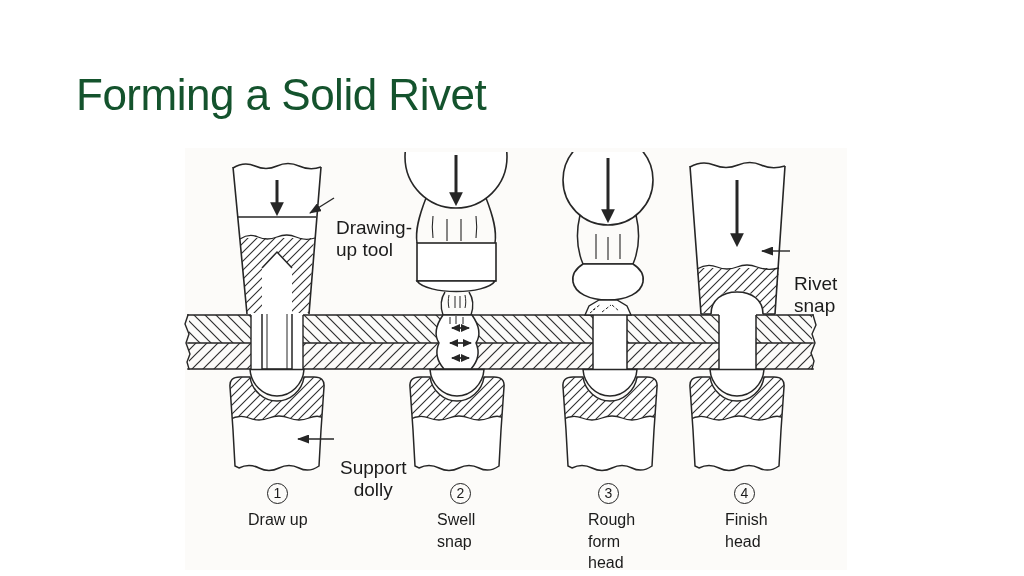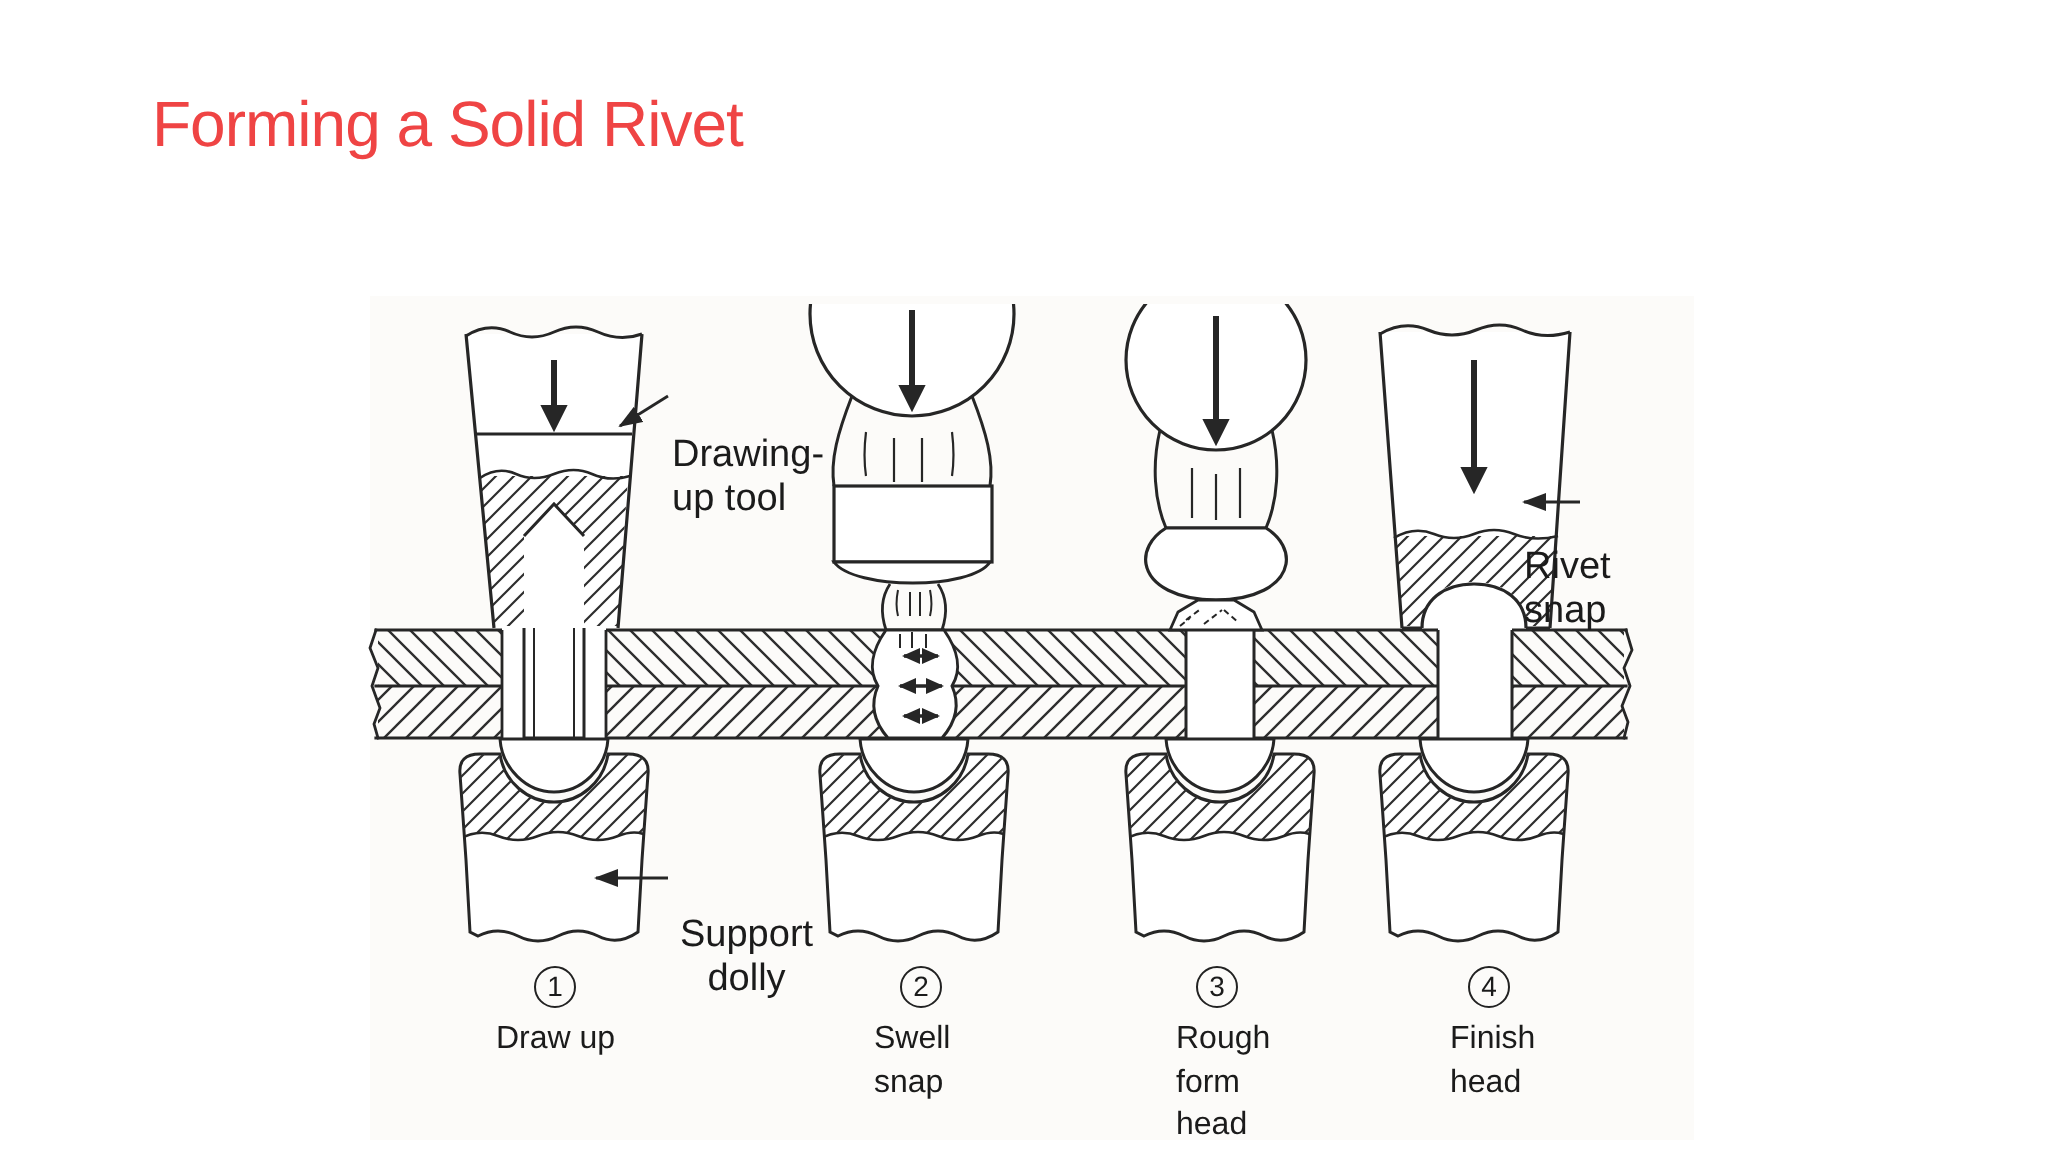--- a/index.html
+++ b/index.html
@@ -2,22 +2,22 @@
 <html><head>
 <meta charset="utf-8">
 <style>
   html,body{margin:0;padding:0;}
   body{
     width:1024px;height:576px;position:relative;overflow:hidden;
     background:#ffffff;font-family:"Liberation Sans", sans-serif;
   }
   .abs{position:absolute;}
   .slide-title{
-    left:76px;top:44px;font-size:32px;font-weight:300;
-    color:#ef4444;letter-spacing:-0.5px;white-space:nowrap;
+    left:76px;top:70px;font-size:44px;font-weight:300;
+    color:#14532d;letter-spacing:-0.5px;white-space:nowrap;
   }
   .figure-svg{left:0;top:0;width:1024px;height:576px;}
   .callout{font-size:19px;line-height:22px;color:#1b1b1b;white-space:nowrap;margin-top:38px;}
   .stage-num{
     width:21px;height:21px;box-sizing:border-box;border:1.5px solid #222;
     border-radius:50%;text-align:center;font-size:14px;line-height:18px;color:#1b1b1b;
   }
   .caption{font-size:16px;line-height:21.5px;color:#1b1b1b;white-space:nowrap;}
 </style>
 </head>
@@ -168,21 +168,21 @@
 </svg>
 
 <div class="abs callout" style="left:336px;top:179px;">
   <div>Drawing-</div>
   <div>up tool</div>
 </div>
 <div class="abs callout" style="left:340px;top:419px;text-align:center;">
   <div>Support</div>
   <div>dolly</div>
 </div>
-<div class="abs callout" style="left:762px;top:235px;">
+<div class="abs callout" style="left:794px;top:235px;">
   <div>Rivet</div>
   <div>snap</div>
 </div>
 
 <div class="abs stage-num" style="left:267px;top:483px;">1</div>
 <div class="abs stage-num" style="left:450px;top:483px;">2</div>
 <div class="abs stage-num" style="left:598px;top:483px;">3</div>
 <div class="abs stage-num" style="left:734px;top:483px;">4</div>
 
 <div class="abs caption" style="left:248px;top:509px;">

